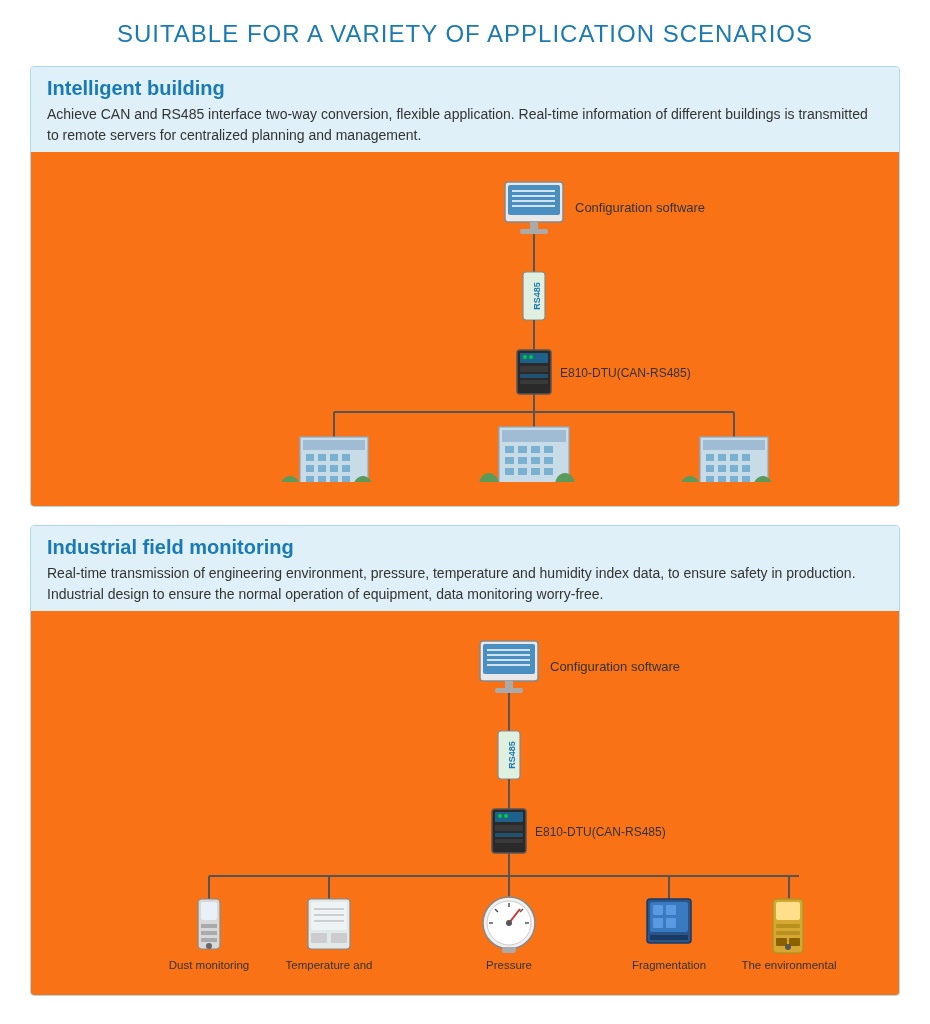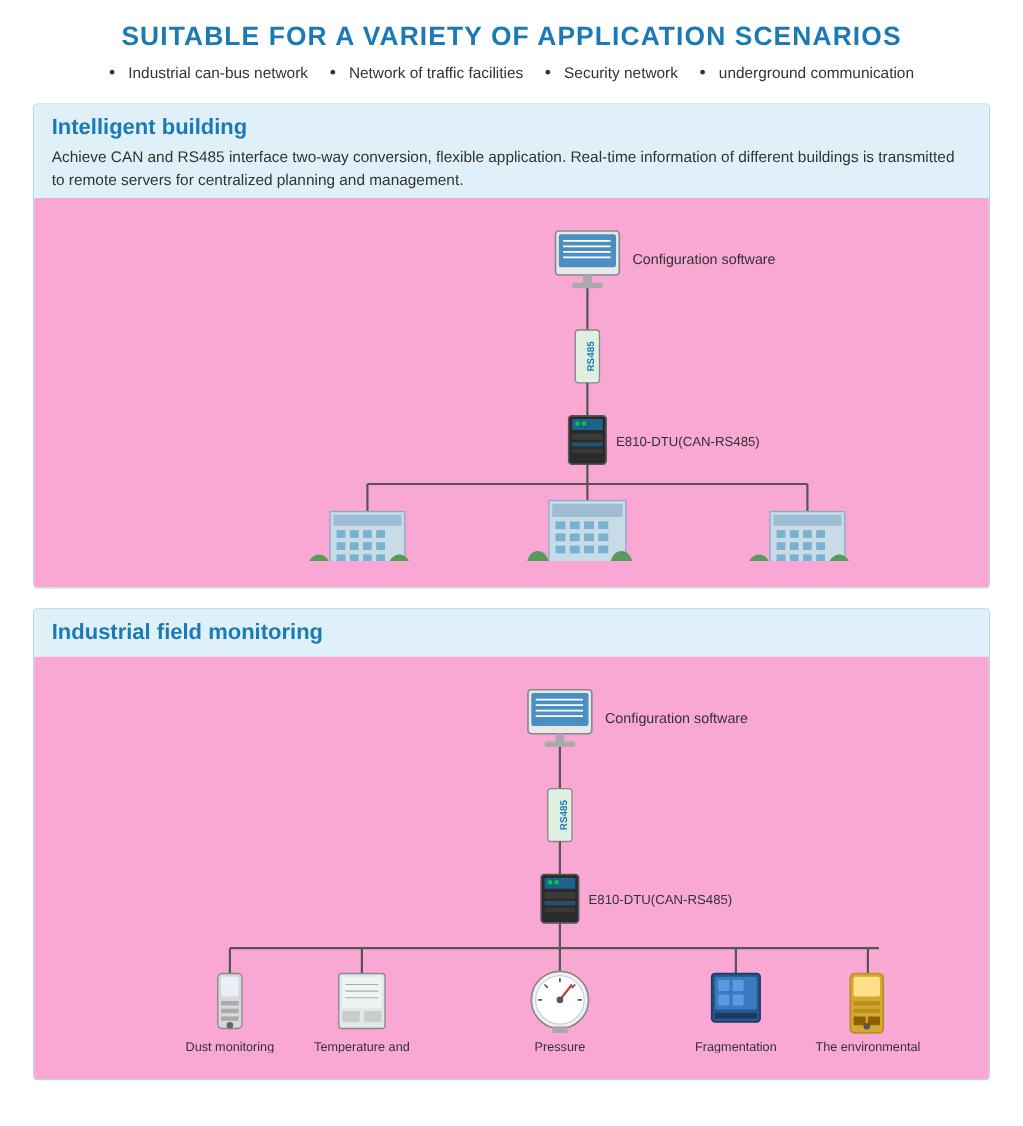--- a/index.html
+++ b/index.html
@@ -9,21 +9,21 @@
       width: 930px;
       min-height: 1024px;
       color: #333;
     }
     .page-wrapper {
       padding: 20px 30px;
     }
     .main-title {
       text-align: center;
       font-size: 24px;
-      font-weight: bold;
+      font-weight: normal;
       color: #1a7ab5;
       letter-spacing: 1px;
       margin-bottom: 10px;
     }
     .bullet-line {
       text-align: center;
       font-size: 14px;
       color: #333;
       margin-bottom: 4px;
     }
@@ -50,47 +50,41 @@
       font-weight: bold;
       color: #1a7ab5;
       margin-bottom: 4px;
     }
     .section-desc {
       font-size: 14px;
       color: #333;
       line-height: 1.5;
     }
     .diagram-area {
-      background: #f9a8d4;
+      background: #f97316;
       padding: 20px 0 24px 0;
       display: flex;
       flex-direction: column;
       align-items: flex-start;
       position: relative;
     }
 
     
     .diagram-svg {
       display: block;
       margin: 0 auto;
     }
   </style>
 </head>
 <body>
 
 <div class="page-wrapper">
 
   <h1 class="main-title">SUITABLE FOR A VARIETY OF APPLICATION SCENARIOS</h1>
 
-  <div class="bullet-line">
-    <span class="bullet">•</span> <span>Industrial can-bus network</span>
-    &nbsp;&nbsp;<span class="bullet">•</span> <span>Network of traffic facilities</span>
-    &nbsp;&nbsp;<span class="bullet">•</span> <span>Security network</span>
-    &nbsp;&nbsp;<span class="bullet">•</span> <span>underground communication</span>
-  </div>
 
   <div class="section-card">
     <div class="section-header">
       <div class="section-title">Intelligent building</div>
       <div class="section-desc">Achieve CAN and RS485 interface two-way conversion, flexible application. Real-time information of different buildings is transmitted to remote servers for centralized planning and management.</div>
     </div>
     <div class="diagram-area">
 
       <svg width="700" height="310" class="diagram-svg">
 
@@ -197,20 +191,21 @@
         <ellipse cx="648" cy="316" rx="10" ry="12" fill="#5a9a5a"></ellipse>
         <rect x="646" y="317" width="4" height="6" fill="#8a6a3a"></rect>
         <text x="619" y="340" font-size="12" fill="#333" text-anchor="middle">Real-time information</text>
       </svg>
     </div>
   </div>
 
   <div class="section-card">
     <div class="section-header">
       <div class="section-title">Industrial field monitoring</div>
+      <div class="section-desc">Real-time transmission of engineering environment, pressure, temperature and humidity index data, to ensure safety in production. Industrial design to ensure the normal operation of equipment, data monitoring worry-free.</div>
     </div>
     <div class="diagram-area">
       <svg width="750" height="340" class="diagram-svg">
 
         <rect x="390" y="10" width="58" height="40" rx="3" fill="#e8e8e8" stroke="#888" stroke-width="1.5"></rect>
         <rect x="393" y="13" width="52" height="30" rx="2" fill="#4a8fc1"></rect>
         <line x1="397" y1="19" x2="440" y2="19" stroke="#fff" stroke-width="1.5"></line>
         <line x1="397" y1="24" x2="440" y2="24" stroke="#fff" stroke-width="1.5"></line>
         <line x1="397" y1="29" x2="440" y2="29" stroke="#fff" stroke-width="1.5"></line>
         <line x1="397" y1="34" x2="440" y2="34" stroke="#fff" stroke-width="1.5"></line>

